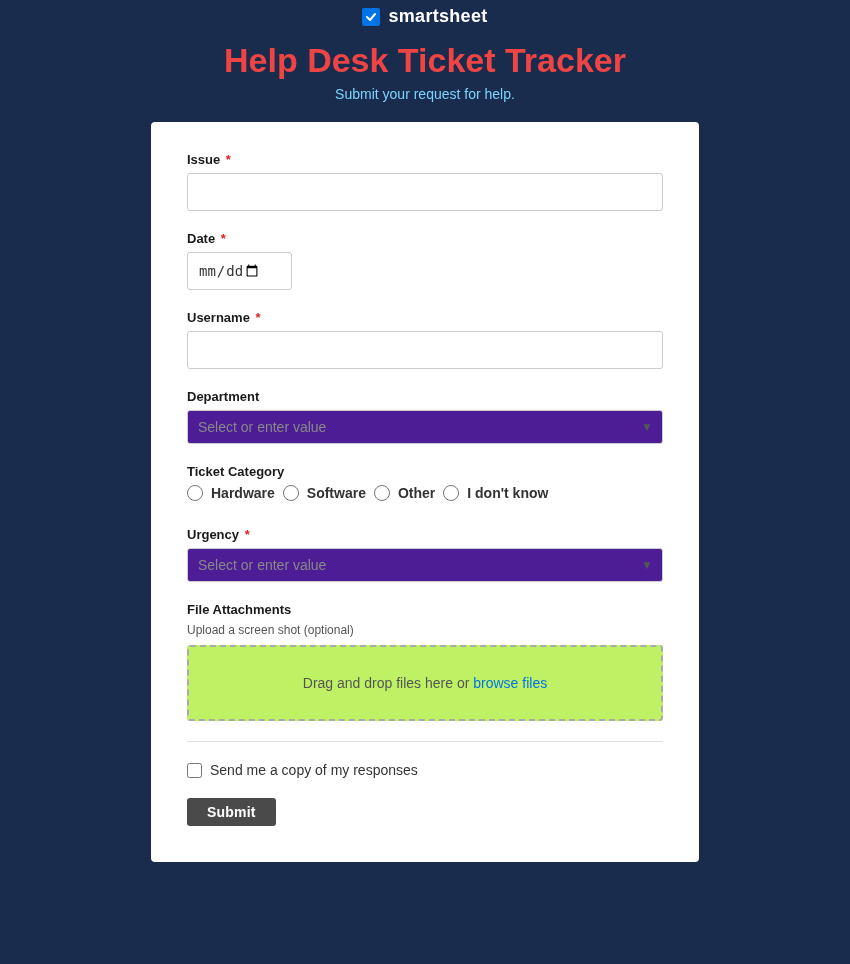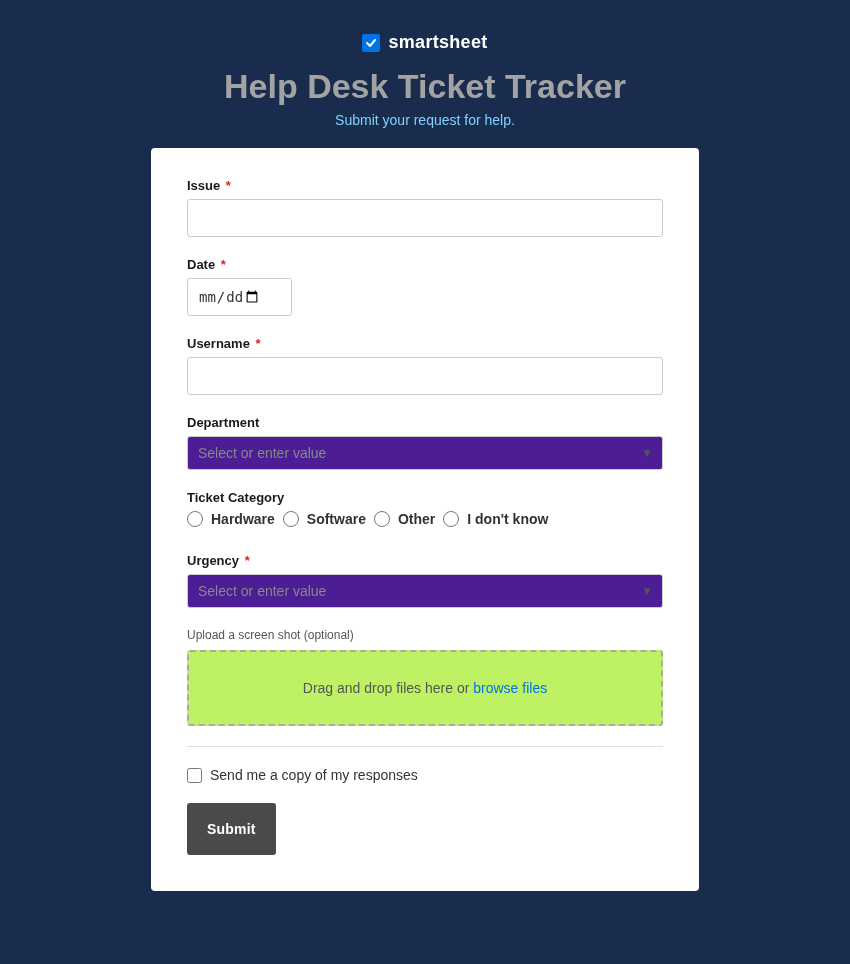--- a/index.html
+++ b/index.html
@@ -8,37 +8,37 @@
       font-family: Arial, sans-serif;
       min-height: 964px;
       display: flex;
       flex-direction: column;
       align-items: center;
     }
     .header {
       display: flex;
       flex-direction: column;
       align-items: center;
-      padding: 32px 0 20px;
+      padding: 6px 0 20px;
       width: 100%;
     }
     .logo-area {
       display: flex;
       align-items: center;
       gap: 6px;
       margin-bottom: 14px;
     }
     .logo-text {
       color: #ffffff;
       font-size: 18px;
       font-weight: 600;
       letter-spacing: 0.3px;
     }
     .page-title {
-      color: #a3a3a3;
+      color: #ef4444;
       font-size: 34px;
       font-weight: 800;
       margin-bottom: 6px;
       text-align: center;
     }
     .page-subtitle {
       color: #7dd3fc;
       font-size: 14px;
       text-align: center;
     }
@@ -171,21 +171,21 @@
       color: #333;
       font-weight: 400;
       margin-bottom: 0;
       cursor: pointer;
     }
     .submit-btn {
       background: #4a4a4a;
       color: #ffffff;
       border: none;
       border-radius: 3px;
-      padding: 18px 20px;
+      padding: 6px 20px;
       font-size: 14px;
       font-weight: 600;
       cursor: pointer;
       letter-spacing: 0.2px;
     }
     .divider {
       border: none;
       border-top: 1px solid #e0e0e0;
       margin: 20px 0;
     }
@@ -296,20 +296,21 @@
         <option value="Medium">Medium</option>
         <option value="High">High</option>
         <option value="Critical">Critical</option>
       </select>
       <span class="select-arrow">▼</span>
     </div>
   </div>
 
   
   <div class="field-group file-upload-section">
+    <label>File Attachments</label>
     <p class="file-subtitle">Upload a screen shot (optional)</p>
     <div class="drop-zone">
       <span>Drag and drop files here or </span><a href="#" class="browse-link">browse files</a>
     </div>
   </div>
 
   <hr class="divider">
 
   
   <div class="checkbox-row">

